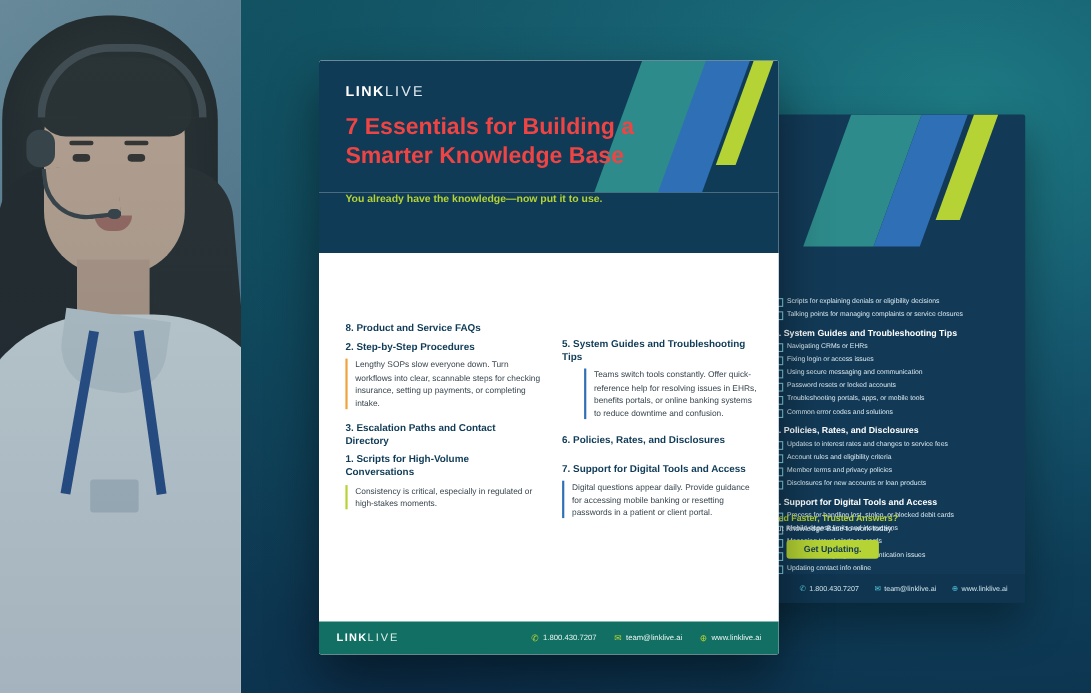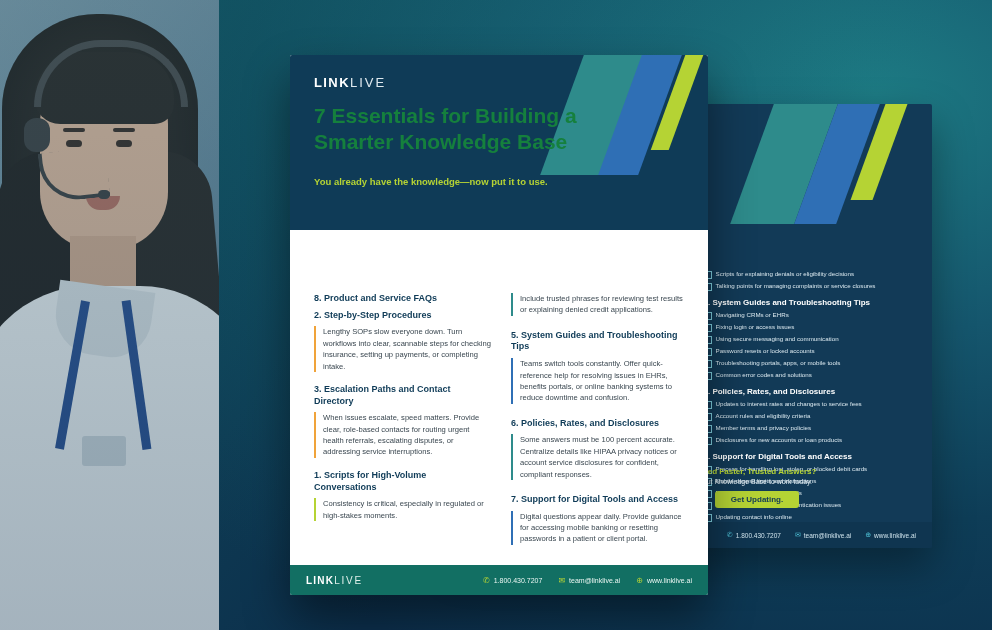--- a/index.html
+++ b/index.html
@@ -133,41 +133,41 @@
     background:#ffffff;border-radius:2px;overflow:hidden;
     box-shadow:0 22px 46px rgba(0,0,0,.45);
   }
   .front-head{position:absolute;left:0;top:0;width:100%;height:120px;background:#0f3b57;overflow:hidden;}
   .fh-green{position:absolute;right:86px;top:0;width:60px;height:120px;background:#2e8b8b;transform:skewX(-20deg);}
   .fh-blue{position:absolute;right:48px;top:0;width:40px;height:120px;background:#2f6fb5;transform:skewX(-20deg);}
   .fh-lime{position:absolute;right:22px;top:0;width:18px;height:95px;background:#b5d334;transform:skewX(-20deg);}
   .logo{position:absolute;left:24px;top:20px;font-size:13px;font-weight:bold;letter-spacing:1.4px;color:#fff;}
   .logo .lite{font-weight:normal;color:#dfe9ef;letter-spacing:2px;}
   .front-title{
-    position:absolute;left:24px;top:48px;width:330px;color:#15803d;
+    position:absolute;left:24px;top:48px;width:330px;color:#ef4444;
     font-size:21px;font-weight:bold;line-height:1.22;
   }
   .front-sub{position:absolute;left:24px;top:121px;font-size:9.5px;font-weight:bold;color:#b5d334;}
   .divider-strip{position:absolute;left:0;top:120px;width:100%;height:55px;background:#0f3b57;}
   .intro{
     position:absolute;left:24px;top:192px;width:368px;font-size:8.2px;line-height:1.55;color:#26333c;
   }
   .cols{position:absolute;left:24px;top:238px;right:20px;display:flex;gap:20px;}
   .col{flex:1;}
   .h-item{font-size:9px;font-weight:bold;color:#0f3b57;line-height:1.3;margin:0 0 5px;}
   .h-item.gap{margin-top:14px;}
   .b-item{
     border-left:2.5px solid #2e8b8b;padding-left:7px;margin:0 0 12px;
     font-size:7.6px;line-height:1.5;color:#3a4750;
   }
   .b-item.c1{border-left-color:#2f6fb5;}
   .b-item.c2{border-left-color:#f0a33a;}
   .b-item.c3{border-left-color:#b5d334;}
   .b-item.c4{border-left-color:#2e8b8b;}
-  .b-item.c5{border-left-color:#2f6fb5;}
+  .b-item.c5{border-left-color:#2f6fb5;margin-left:20px;}
   .b-item.c6{border-left-color:#2e8b8b;}
   .front-footer{
     position:absolute;left:0;right:0;bottom:0;height:30px;background:#126f63;
     display:flex;align-items:center;padding:0 16px;gap:16px;
   }
   .front-footer .flogo{font-size:10px;font-weight:bold;letter-spacing:1.2px;color:#fff;}
   .front-footer .flogo .lite{font-weight:normal;color:#dff0ea;letter-spacing:1.8px;}
   .front-footer .spacer{flex:1;}
   .front-footer .it{display:flex;align-items:center;gap:4px;font-size:7px;color:#eaf6f2;}
   .front-footer .gi{font-size:8px;color:#b5d334;}
@@ -405,34 +405,31 @@
 
 
     <div class="cols">
       <div class="col">
         <div class="h-item">8. Product and Service FAQs</div>
 
         <div class="h-item">2. Step-by-Step Procedures</div>
         <div class="b-item c2">Lengthy SOPs slow everyone down. Turn workflows into clear, scannable steps for checking insurance, setting up payments, or completing intake.</div>
 
         <div class="h-item">3. Escalation Paths and Contact Directory</div>
-        <div class="b-item c2">When issues escalate, speed matters. Provide clear, role-based contacts for routing urgent health referrals, escalating disputes, or addressing service interruptions.</div>
 
         <div class="h-item">1. Scripts for High-Volume Conversations</div>
         <div class="b-item c3">Consistency is critical, especially in regulated or high-stakes moments.</div>
       </div>
 
       <div class="col">
-        <div class="b-item c4">Include trusted phrases for reviewing test results or explaining denied credit applications.</div>
 
         <div class="h-item gap">5. System Guides and Troubleshooting Tips</div>
         <div class="b-item c5">Teams switch tools constantly. Offer quick-reference help for resolving issues in EHRs, benefits portals, or online banking systems to reduce downtime and confusion.</div>
 
         <div class="h-item gap">6. Policies, Rates, and Disclosures</div>
-        <div class="b-item c6">Some answers must be 100 percent accurate. Centralize details like HIPAA privacy notices or account service disclosures for confident, compliant responses.</div>
 
         <div class="h-item gap">7. Support for Digital Tools and Access</div>
         <div class="b-item c1">Digital questions appear daily. Provide guidance for accessing mobile banking or resetting passwords in a patient or client portal.</div>
       </div>
     </div>
 
     <div class="front-footer">
       <div class="flogo"><span>LINK</span><span class="lite">LIVE</span></div>
       <div class="spacer"></div>
       <span class="it">

